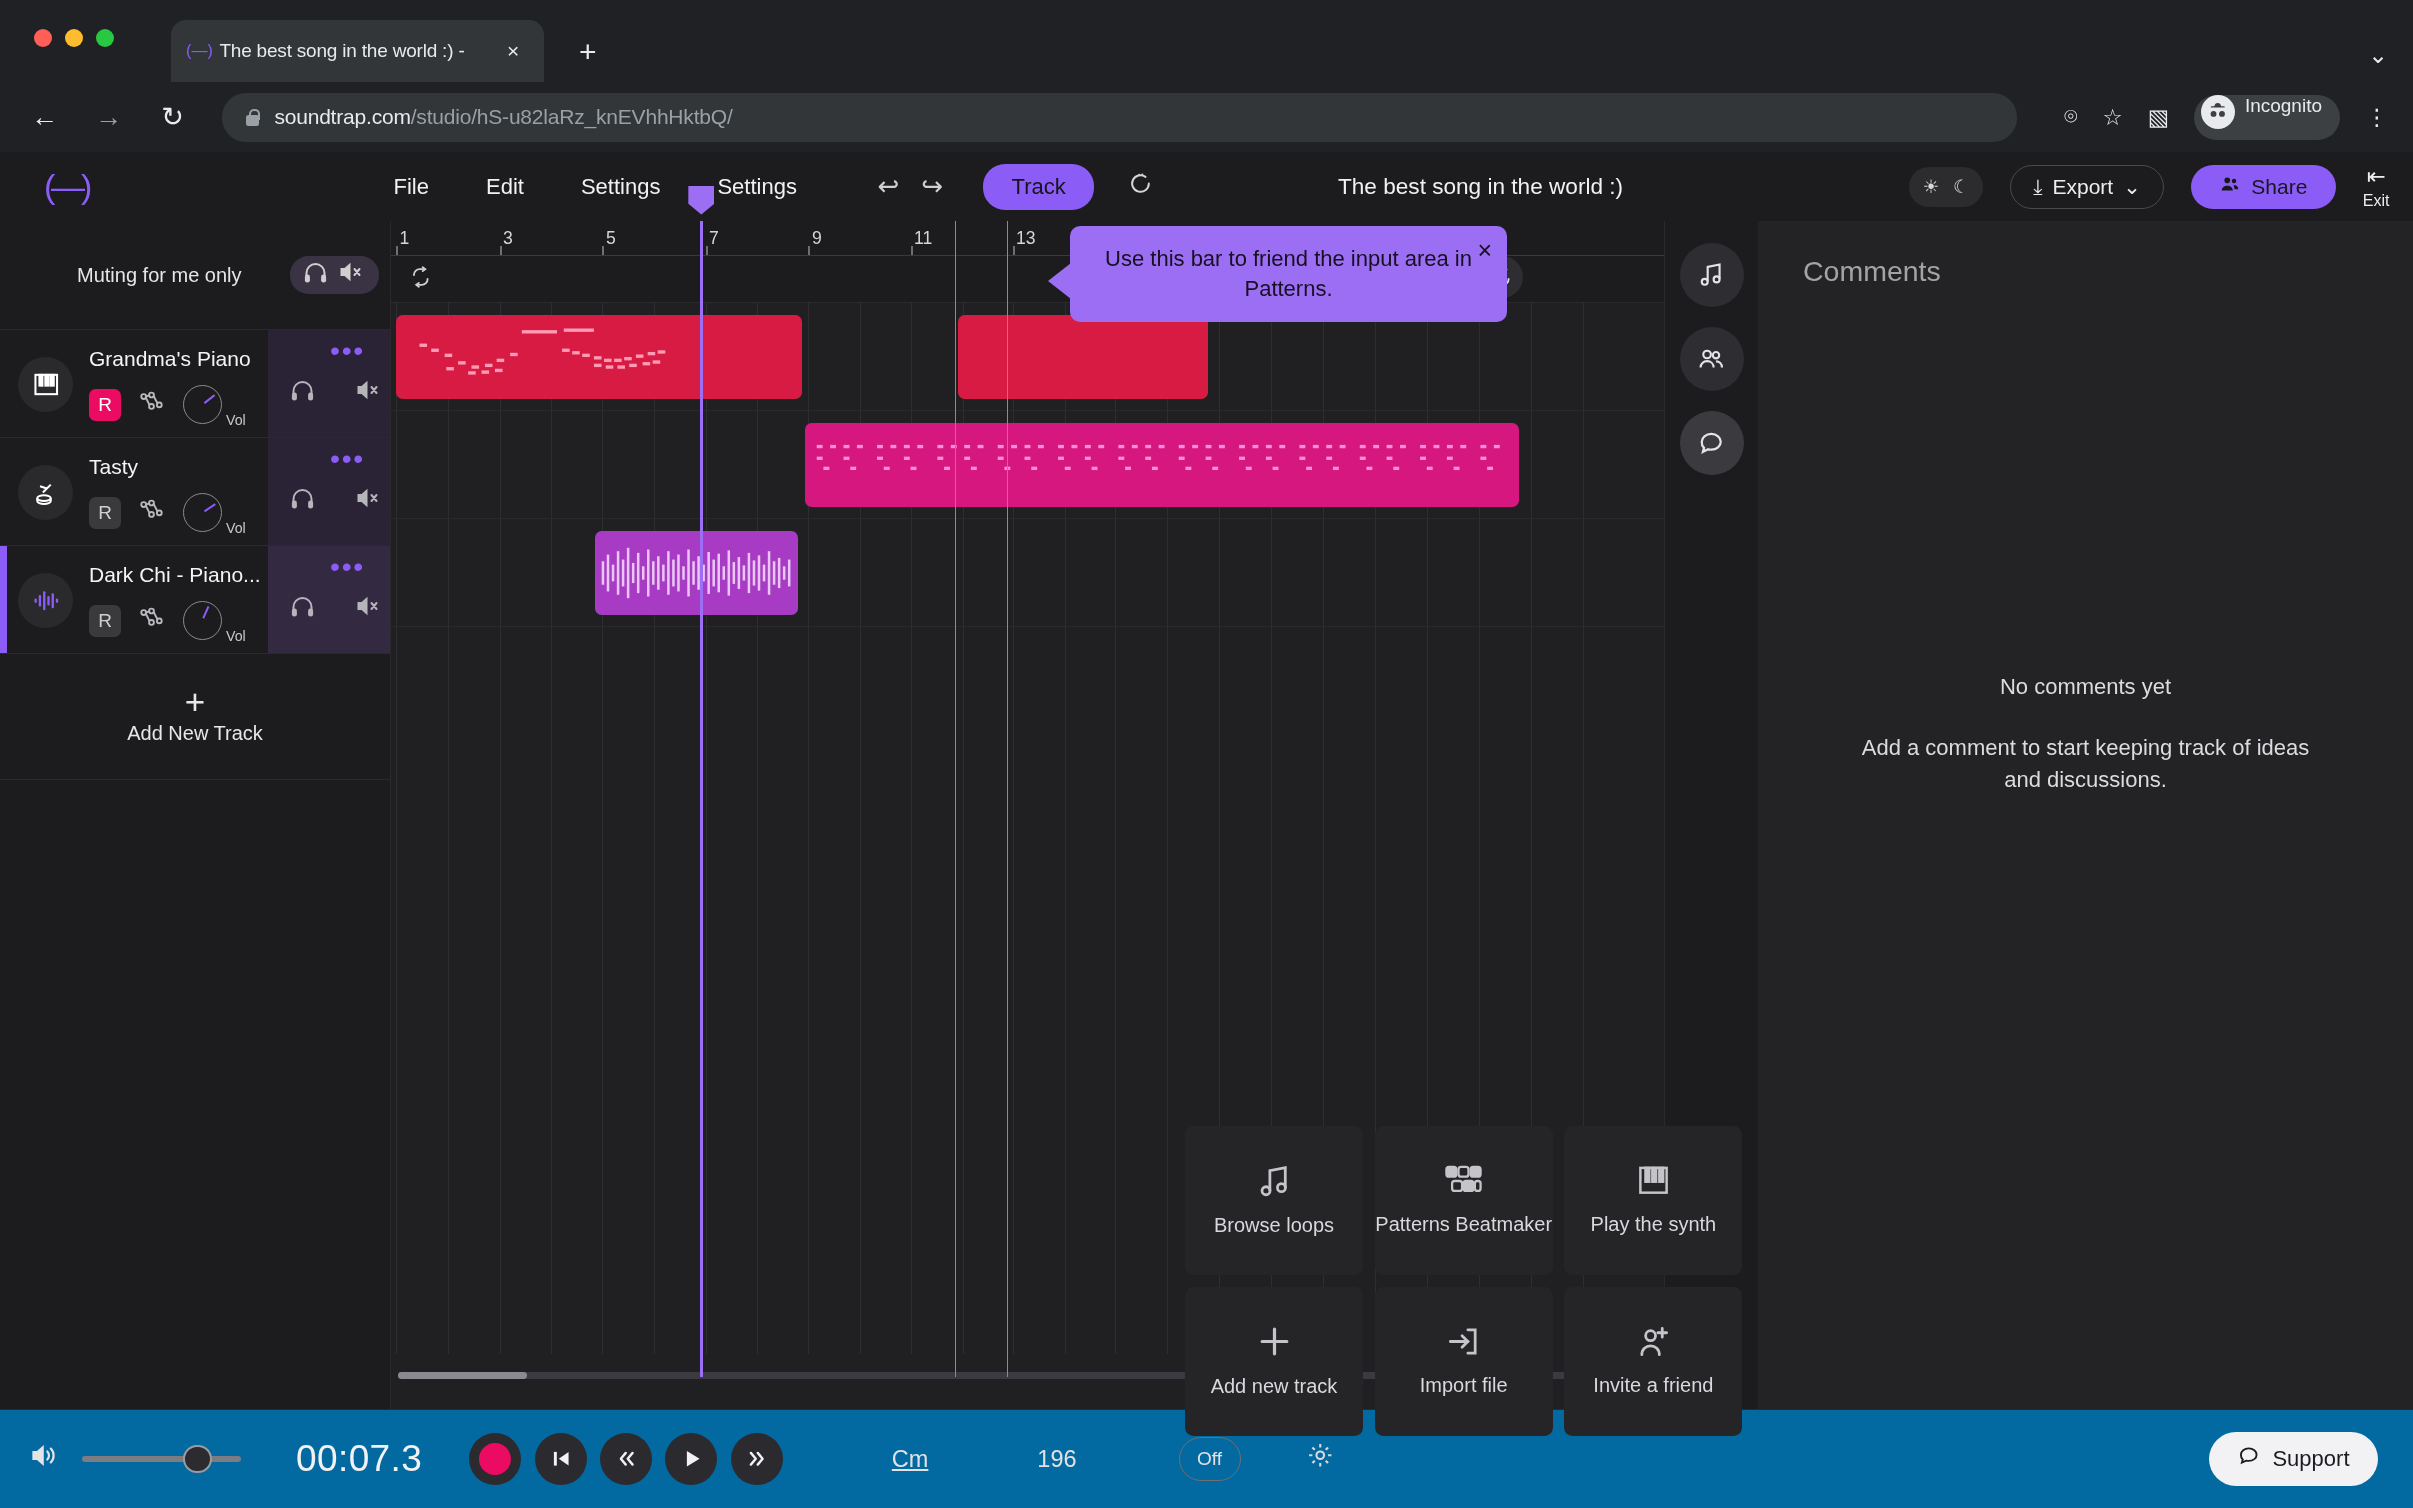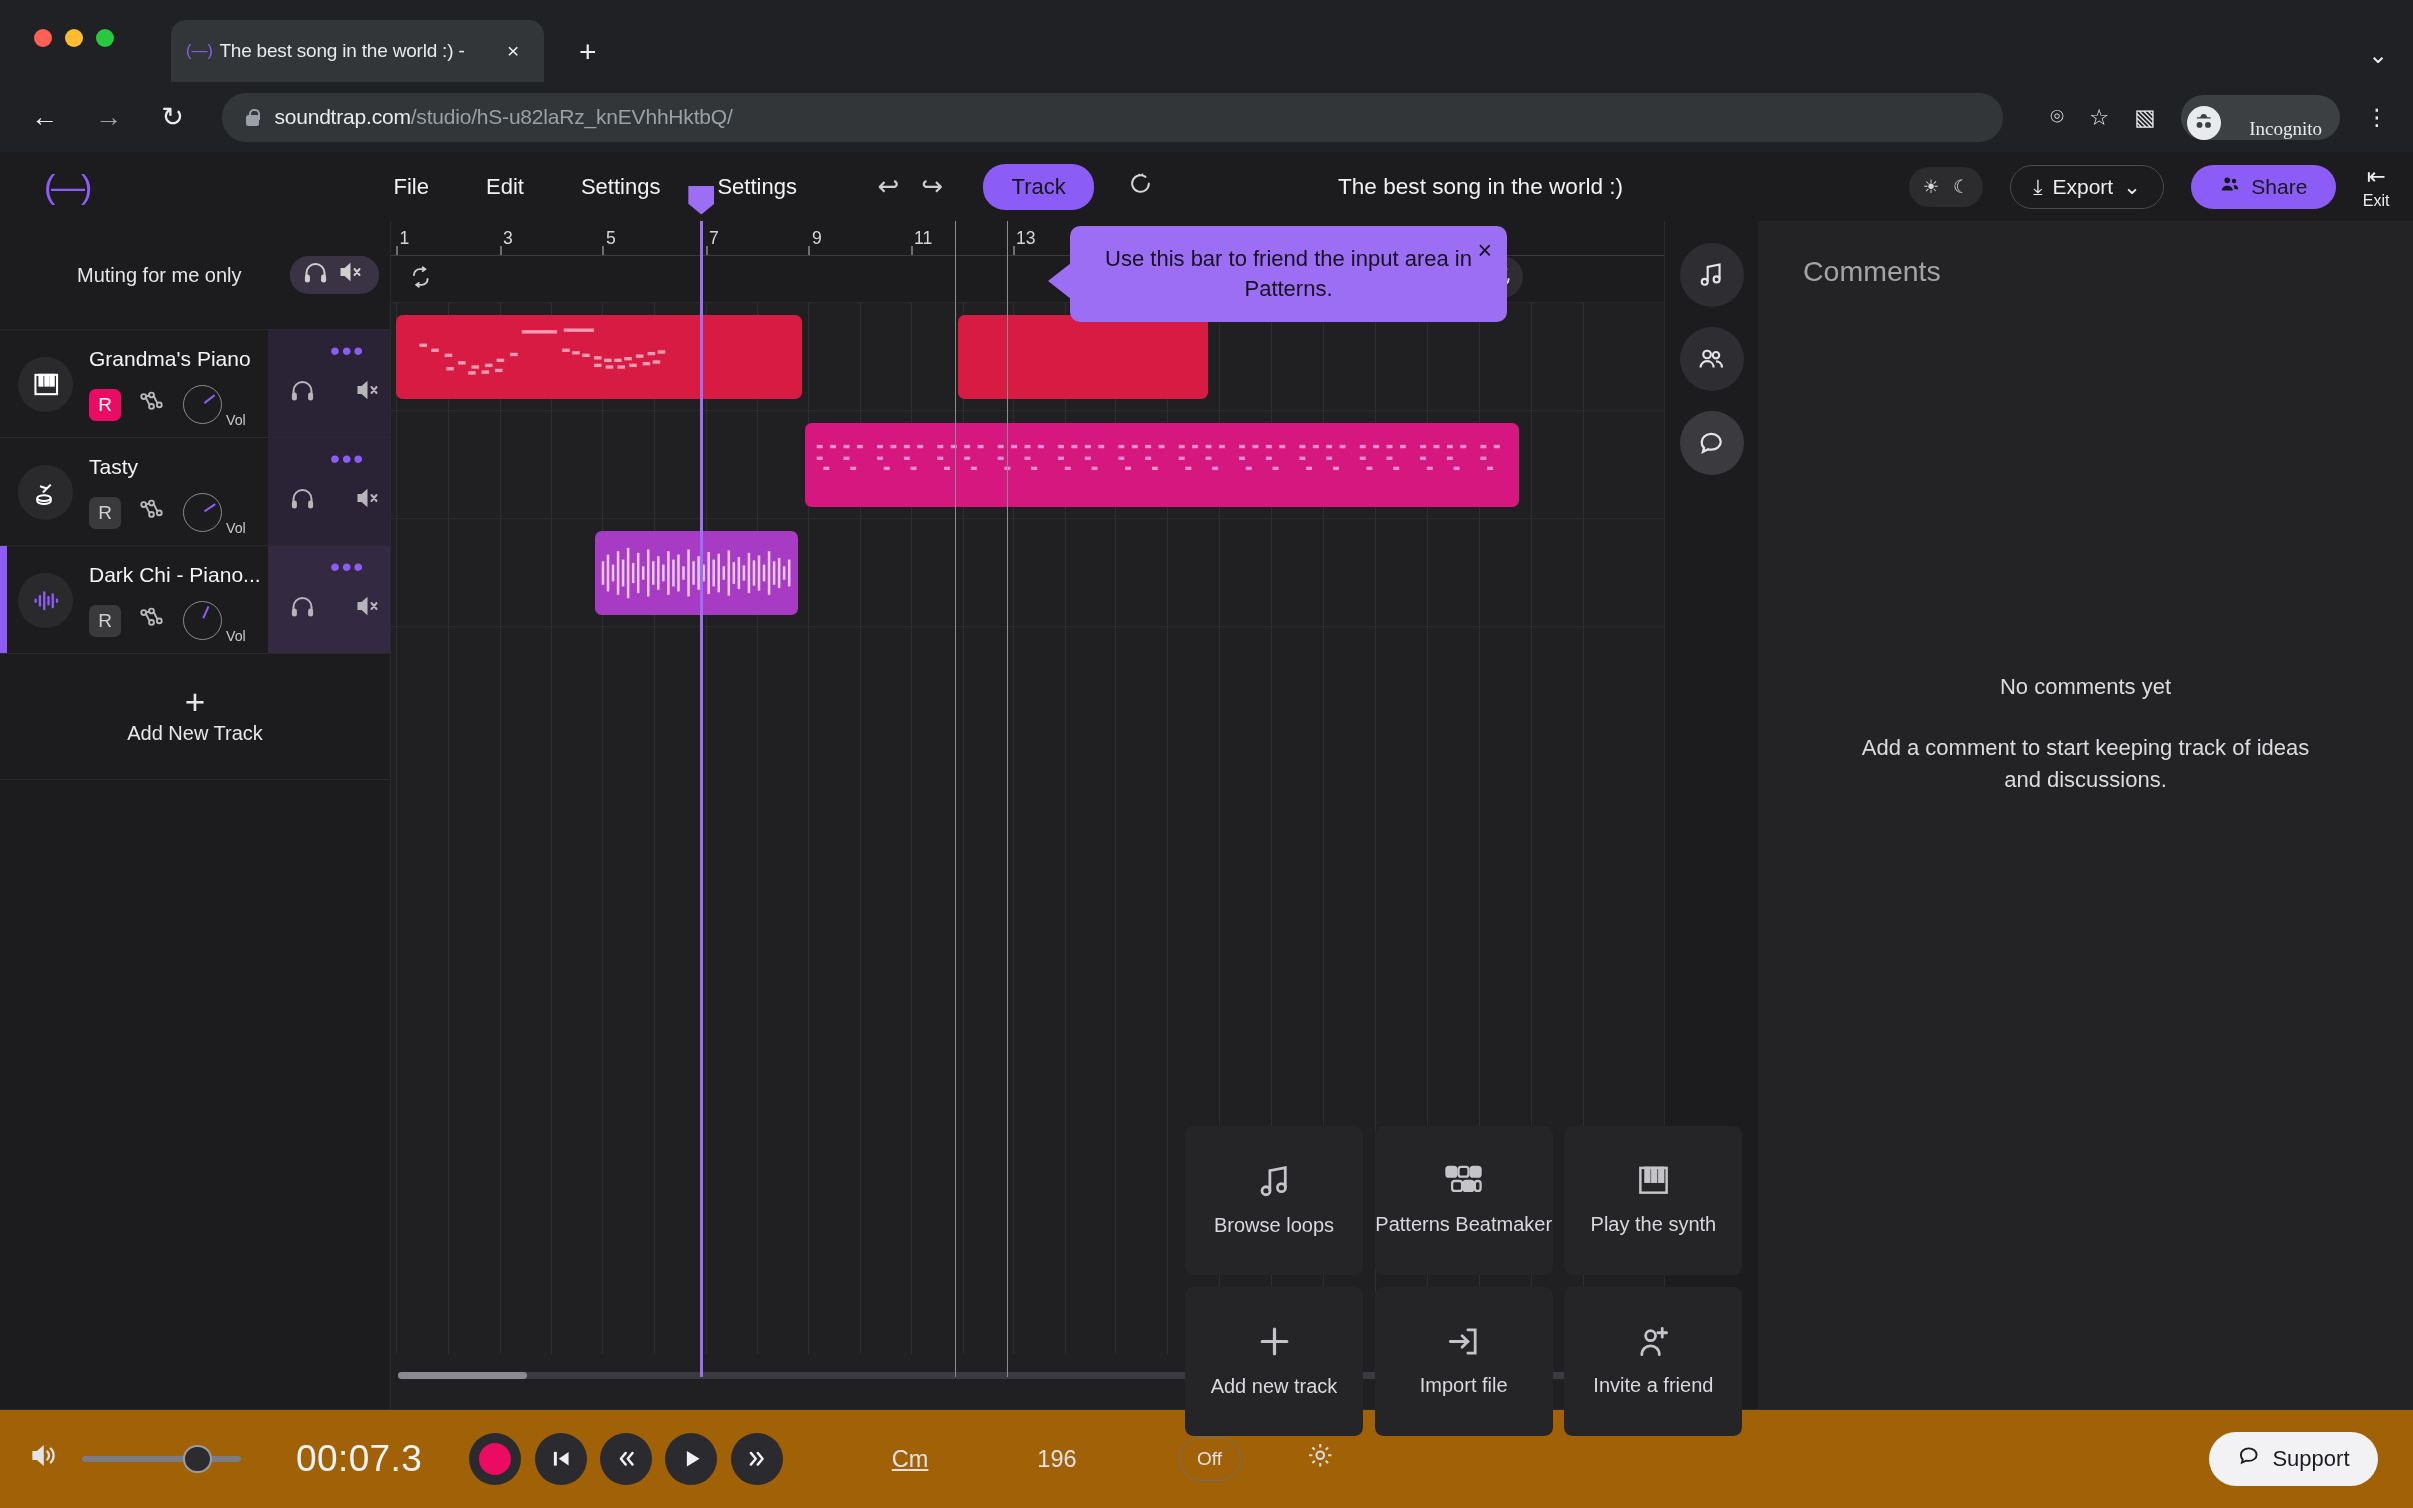--- a/index.html
+++ b/index.html
@@ -41,21 +41,21 @@
   .lock { width:17px; height:20px; position:relative; flex-shrink:0;}
   .lock:before{content:"";position:absolute;left:1.7px;top:7.5px;width:13.4px;height:11px;
                background:#9aa0a6;border-radius:2.5px;}
   .lock:after{content:"";position:absolute;left:4.6px;top:1.7px;width:7.5px;height:9.2px;
               border:2.1px solid #9aa0a6;border-bottom:none;border-radius:5px 5px 0 0;}
   .url { font-size:21px; color:#9aa0a6; white-space:nowrap; letter-spacing:-0.2px;}
   .url b { color:#e8eaed; font-weight:400; }
   .omni-icons { display:flex; align-items:center; gap:25px; margin-left:22px; }
   .oicon { color:#e8eaed; font-size:22.6px; display:flex;align-items:center;}
   .incognito { height:45px; background:#3c4043; border-radius:22.6px; display:flex;
-               align-items:flex-end; gap:28px; padding:0 18.4px 0 6.7px;font-family:Liberation Serif, serif; }
+               align-items:flex-start; gap:10px; padding:0 18.4px 0 6.7px; }
   .incog-av { width:34px;height:34px;border-radius:50%;background:#e8eaed;
               display:flex;align-items:center;justify-content:center;}
   .incog-label { color:#e8eaed; font-size:19px; }
 
   
   .app { flex:1; background:#1c1c1e; display:flex; flex-direction:column; position:relative;}
 
   .apphdr { height: 69px; background:#1c1c1e; display:flex; align-items:center;
             position:relative; flex-shrink:0; }
   .st-logo { color:#8b5cf6; font-size:34px; margin-left:44px; letter-spacing:-4.2px;
@@ -189,21 +189,21 @@
   .railbtn.active{background:#3a3a3f;}
   .commentspanel { width:655px; background:#232326; flex-shrink:0; position:relative;
                    padding-top:34px;}
   .cp-title{color:#a3a3a3;font-size:28.5px;margin-left:45px;}
   .cp-empty{position:absolute;left:0;right:0;top:453px;text-align:center;}
   .cp-empty .e1{color:#dcdce0;font-size:22px;}
   .cp-empty .e2{color:#dcdce0;font-size:22px;margin-top:32px;line-height:1.45;
                 padding:0 101px;}
 
   
-  .transport { height:99px; background:#a16207; border-top:0.8px solid #2a2a2d;
+  .transport { height:99px; background:#0369a1; border-top:0.8px solid #2a2a2d;
                display:flex; align-items:center; position:relative; flex-shrink:0;}
   .spk { color:#e4e4e8; font-size:28.5px; margin-left:30px; }
   .volslider{ margin-left:22px; width:159px; height:6.7px; background:#7c7c82;
               border-radius:3.4px; position:relative;}
   .volslider i{position:absolute;left:101px;top:-11px;width:28.5px;height:28.5px;
                border-radius:50%;background:#2c2c30;border:2.1px solid #9b9ba1;display:block;}
   .timecode{ margin-left:55px; color:#f2f2f5; font-size:37px; letter-spacing:0.4px;}
   .tctrls{ margin-left:47px; display:flex; align-items:center; gap:13.4px;}
   .tbtn{ width:52px;height:52px;border-radius:50%;background:#2b2b2f;
          display:flex;align-items:center;justify-content:center;color:#f2f2f5;font-size:24px;}

